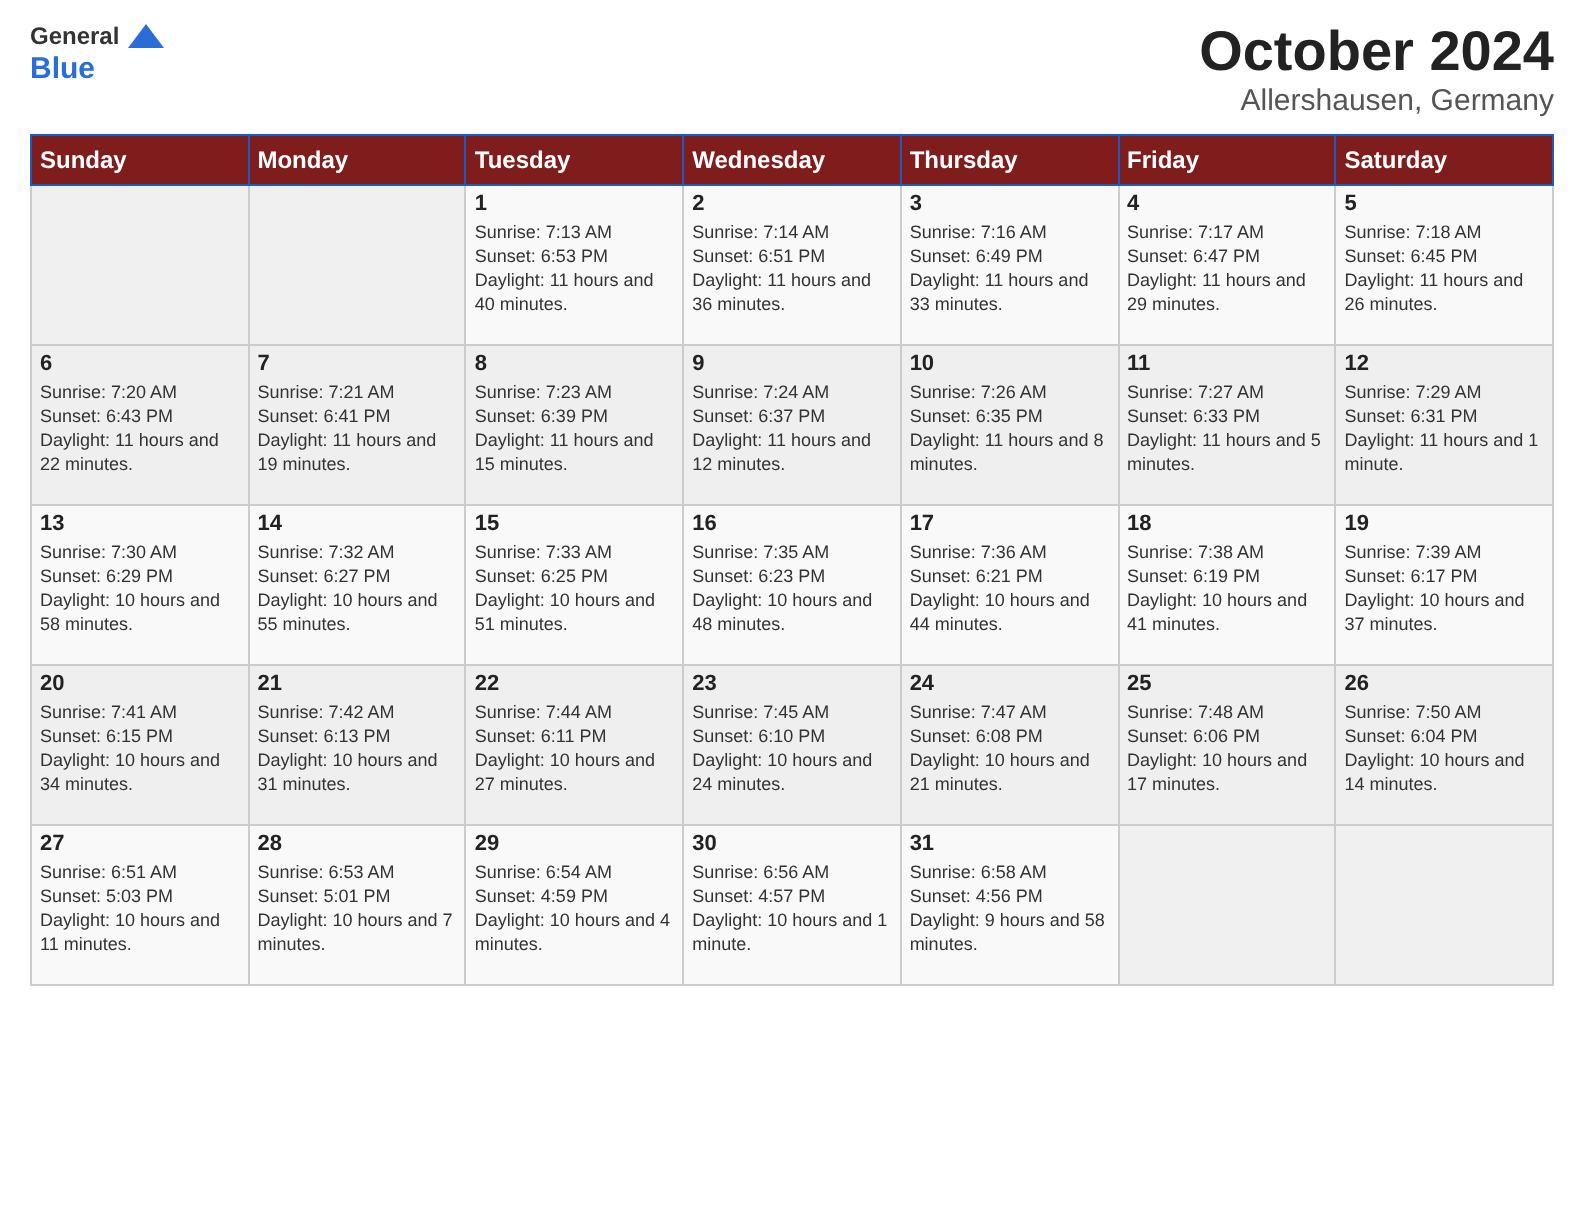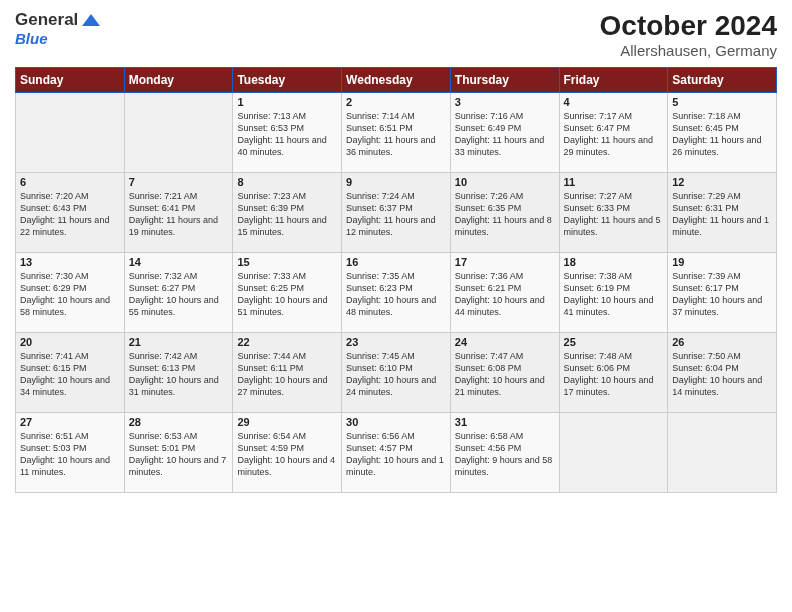--- a/index.html
+++ b/index.html
@@ -88,27 +88,27 @@
       background: #f0f0f0 !important;
     }
   </style>
 </head>
 <body>
 
 <div class="page">
   <div class="header">
     <div class="logo">
       <div class="logo-row">
-        <span style="color:#333;font-size:17px;font-weight:bold;">General</span>
+        <span style="color:#333;font-size:12px;font-weight:bold;">General</span>
         <svg width="22" height="16" viewBox="0 0 22 16">
           <polygon points="2,14 11,2 20,14" fill="#2a6dd9"></polygon>
         </svg>
       </div>
       <div>
-        <span style="color:#2a6dd9;font-size:15px;font-weight:bold;font-style:italic;">Blue</span>
+        <span style="color:#2a6dd9;font-size:15px;font-weight:bold;">Blue</span>
       </div>
     </div>
     <div class="title-area">
       <h1>October 2024</h1>
       <h2>Allershausen, Germany</h2>
     </div>
   </div>
 
   <table class="calendar">
     <thead>

